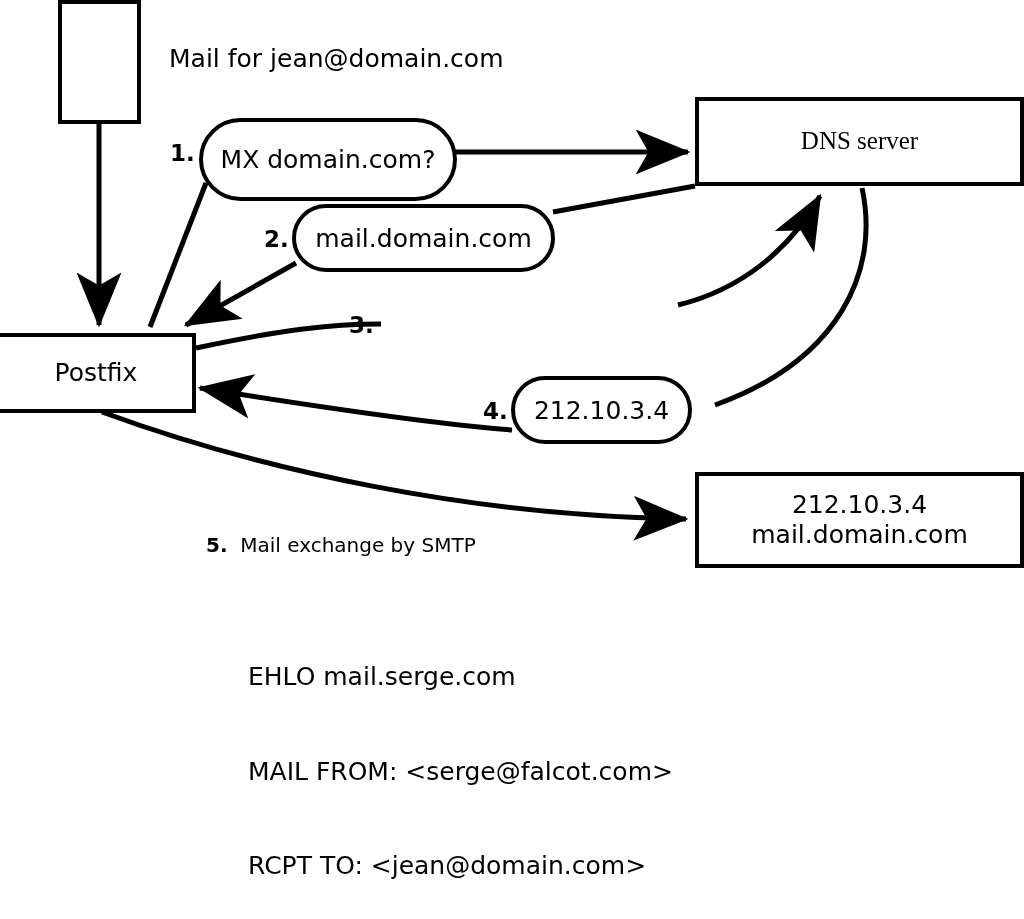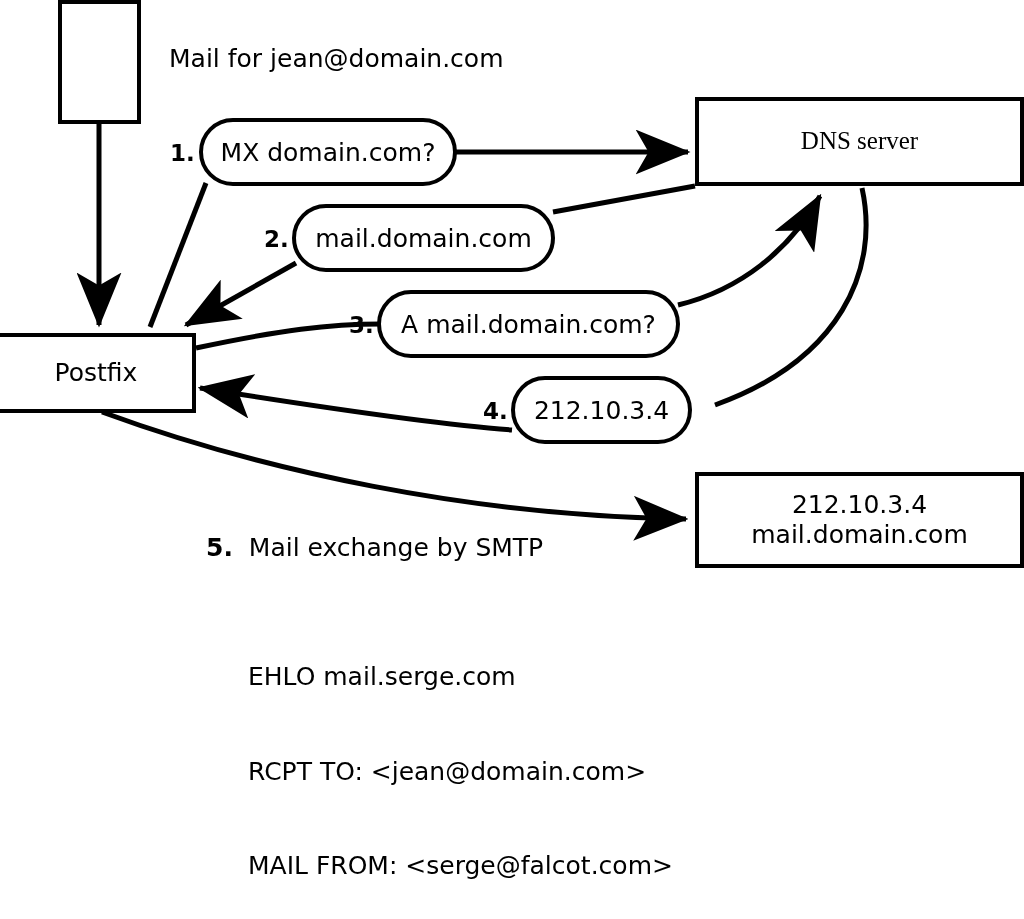--- a/index.html
+++ b/index.html
@@ -60,21 +60,21 @@
     line-height: 1;
   }
   .plain-label {
     position: absolute;
     font-size: 25px;
     line-height: 1;
     white-space: nowrap;
   }
   .smtp-step {
     position: absolute;
-    font-size: 25px;
+    font-size: 20px;
     line-height: 1;
     white-space: nowrap;
   }
   .smtp-step .num {
     font-weight: bold;
   }
   .smtp-step .txt {
     font-weight: normal;
   }
   #transcript {
@@ -135,47 +135,44 @@
   </div>
 
   <div class="node-box two-line" style="left:695px; top:472px; width:329px; height:96px;">
     <span>
       <span>212.10.3.4</span>
       <span>mail.domain.com</span>
     </span>
   </div>
 
   <div class="step-num" style="left:170px; top:142px;">1.</div>
-  <div class="bubble" style="left:199px; top:118px; width:258px; height:68px;">
+  <div class="bubble" style="left:199px; top:118px; width:258px; height:83px;">
     <span>MX domain.com?</span>
   </div>
 
   <div class="step-num" style="left:264px; top:228px;">2.</div>
   <div class="bubble" style="left:292px; top:204px; width:263px; height:68px;">
     <span>mail.domain.com</span>
   </div>
 
   <div class="step-num" style="left:349px; top:314px;">3.</div>
-  <div class="bubble" style="left:377px; top:290px; width:303px; height:68px;">
-    <span>A mail.domain.com?</span>
-  </div>
 
   <div class="step-num" style="left:483px; top:400px;">4.</div>
   <div class="bubble" style="left:511px; top:376px; width:181px; height:68px;">
     <span>212.10.3.4</span>
   </div>
 
   <div class="smtp-step" style="left:206px; top:535px;">
     <span class="num">5.</span><span>&nbsp;&nbsp;</span><span class="txt">Mail exchange by SMTP</span>
   </div>
 
   <div id="transcript" style="left:248px; top:598px;">
     <span class="t-line">EHLO mail.serge.com</span>
+    <span class="t-line">MAIL FROM: &lt;serge@falcot.com&gt;</span>
     <span class="t-line">RCPT TO: &lt;jean@domain.com&gt;</span>
-    <span class="t-line">MAIL FROM: &lt;serge@falcot.com&gt;</span>
     
     
     
     
     
     
     
     
   </div>
 

